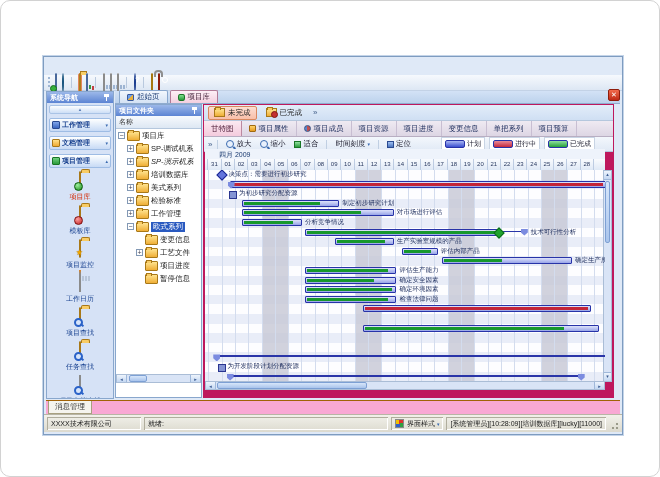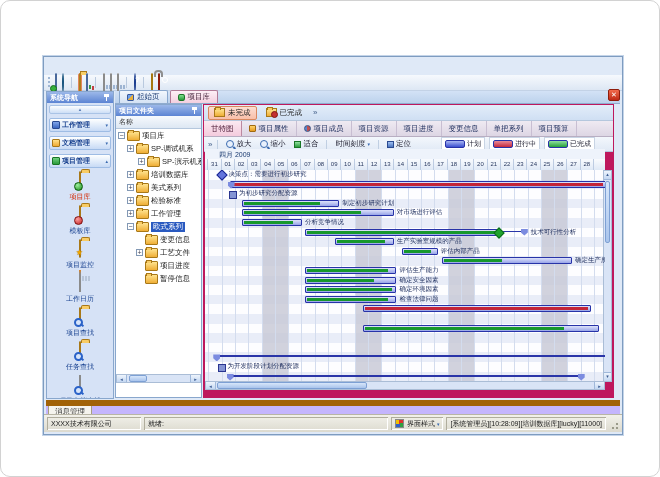--- a/index.html
+++ b/index.html
@@ -128,21 +128,21 @@
   
   .hsb{position:absolute;height:9px;background:#d9e4f6;border:1px solid #aabdd6;box-sizing:border-box;display:flex;align-items:stretch;}
   .vsb{position:absolute;width:9px;background:#d9e4f6;border:1px solid #aabdd6;box-sizing:border-box;}
   .sb-btn{width:9px;height:100%;background:linear-gradient(#eef4fc,#c3d7f2);border-right:1px solid #9fb8da;font-size:5px;color:#3a5a90;text-align:center;line-height:8px;flex:none;}
   .vsb .sb-btn{width:100%;height:8px;border-right:none;border-bottom:1px solid #9fb8da;line-height:7px;}
   .sb-thumb{background:linear-gradient(#d7e6fa,#a9c4ec);border:1px solid #7da0d4;border-radius:2px;}
   .hsb .sb-thumb{height:100%;box-sizing:border-box;}
   .gantt-hsb{left:1px;bottom:7px;width:400px;}
   .gantt-vsb{right:1px;top:65px;height:212px;}
   
-  .btabrow{position:absolute;left:2px;top:343px;right:2px;height:13px;border-top:6px solid #a16207;background:#c4b5fd;}
+  .btabrow{position:absolute;left:2px;top:343px;right:2px;height:13px;border-top:1px solid #a16207;background:#f9a8d4;}
   .btab{position:absolute;left:2px;top:0;height:12px;background:#f5f4ee;border:1px solid #a8a080;border-top:none;font-size:7.5px;color:#333;padding:0 6px;line-height:11px;}
   .statusbar{position:absolute;left:0;top:357px;width:100%;height:18px;background:linear-gradient(#f2f1ea,#dcdacf);border-top:1px solid #b8b5a5;display:flex;align-items:center;padding:0 3px;box-sizing:border-box;gap:3px;font-size:7px;color:#222;}
   .st-cell{height:13px;display:flex;align-items:center;padding:0 4px;box-shadow:inset 1px 1px 0 #b0ad9d,inset -1px -1px 0 #fff;white-space:nowrap;}
   .st-company{width:86px;}
   .st-ready{flex:1;}
   .style-ico{width:7px;height:7px;background:conic-gradient(#e03030 0 90deg,#30a040 90deg 180deg,#3060c8 180deg 270deg,#f0c000 270deg);margin-right:3px;border:1px solid #888;}
   .st-grip{width:10px;height:13px;background:
      radial-gradient(circle at 8px 11px,#9a9a8a 1px,transparent 1.2px),
      radial-gradient(circle at 8px 7px,#9a9a8a 1px,transparent 1.2px),
      radial-gradient(circle at 4px 11px,#9a9a8a 1px,transparent 1.2px);}
@@ -252,21 +252,21 @@
           <div class="tree-row" style="padding-left: 2px;">
             <span class="exp">−</span>
             <span class="t-folder"></span>
             <span class="t-label">项目库</span>
           </div>
           <div class="tree-row" style="padding-left: 11px;">
             <span class="exp">+</span>
             <span class="t-folder"></span>
             <span class="t-label">SP-调试机系</span>
           </div>
-          <div class="tree-row" style="padding-left: 22px;">
+          <div class="tree-row" style="padding-left: 11px; font-style: italic;">
             <span class="exp">+</span>
             <span class="t-folder"></span>
             <span class="t-label">SP-演示机系</span>
           </div>
           <div class="tree-row" style="padding-left: 11px;">
             <span class="exp">+</span>
             <span class="t-folder"></span>
             <span class="t-label">培训数据库</span>
           </div>
           <div class="tree-row" style="padding-left: 11px;">

